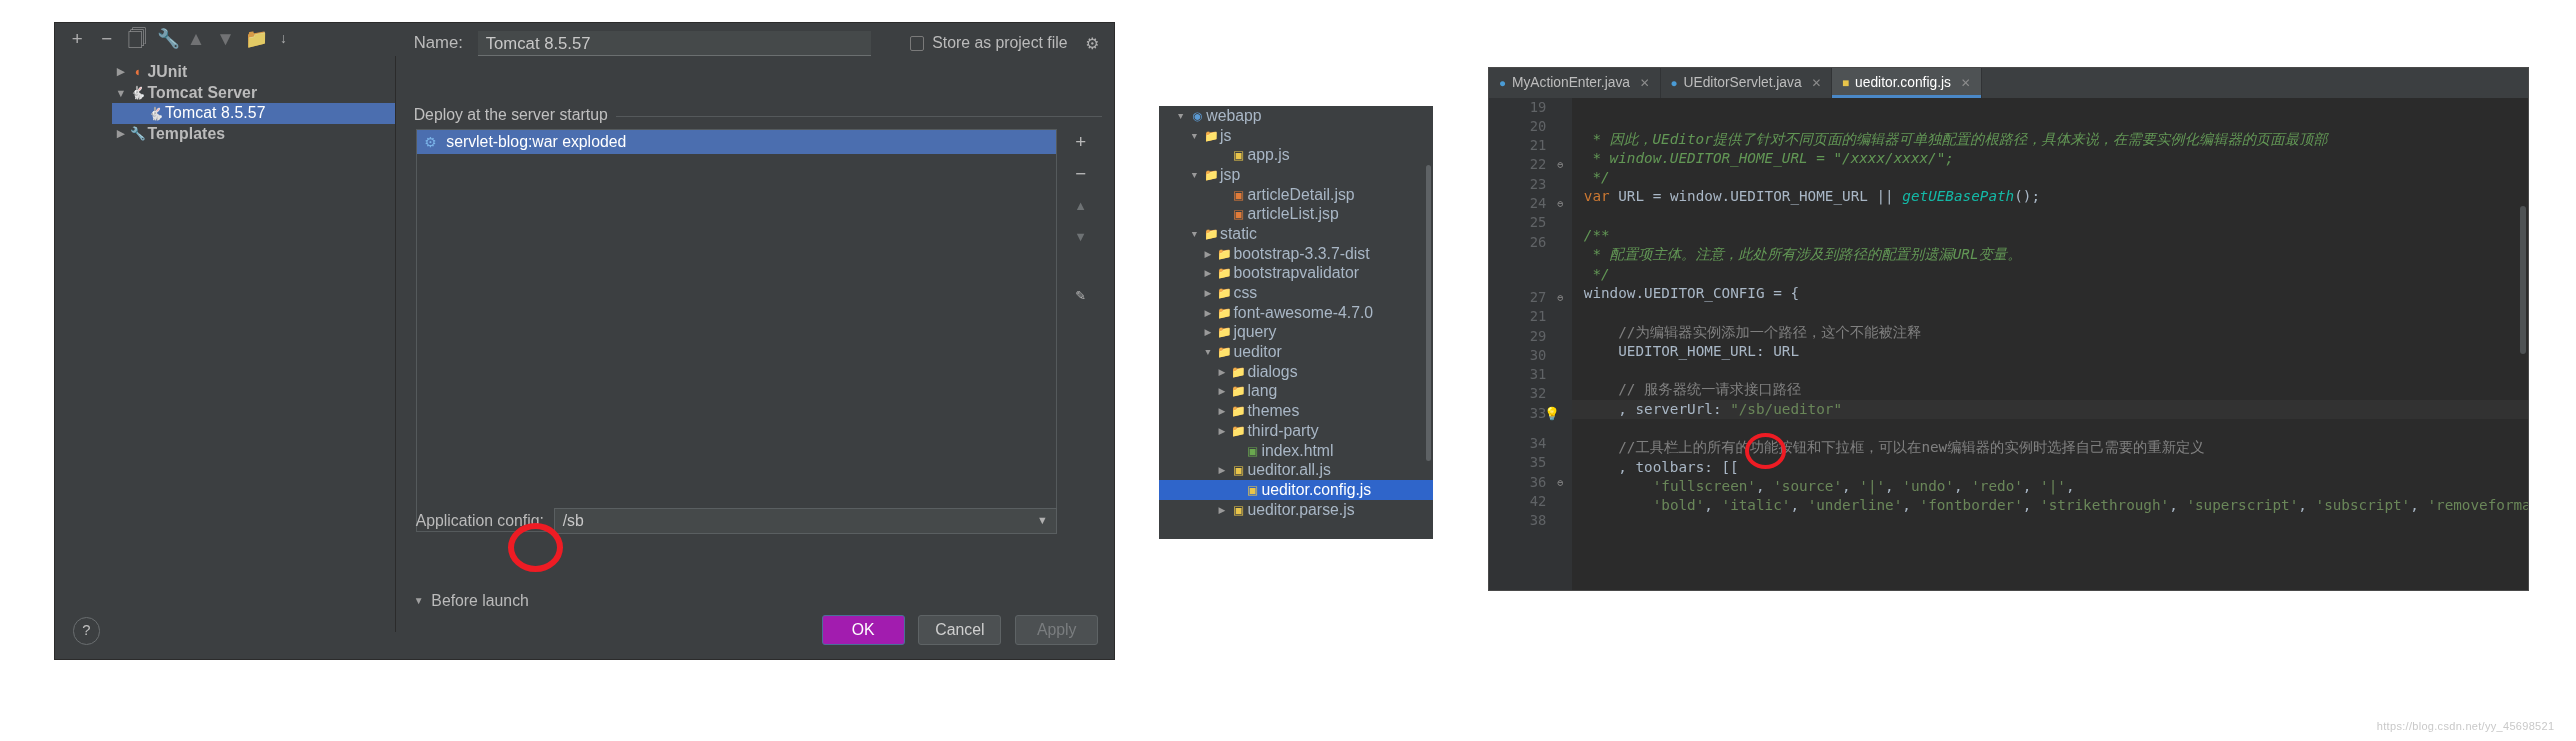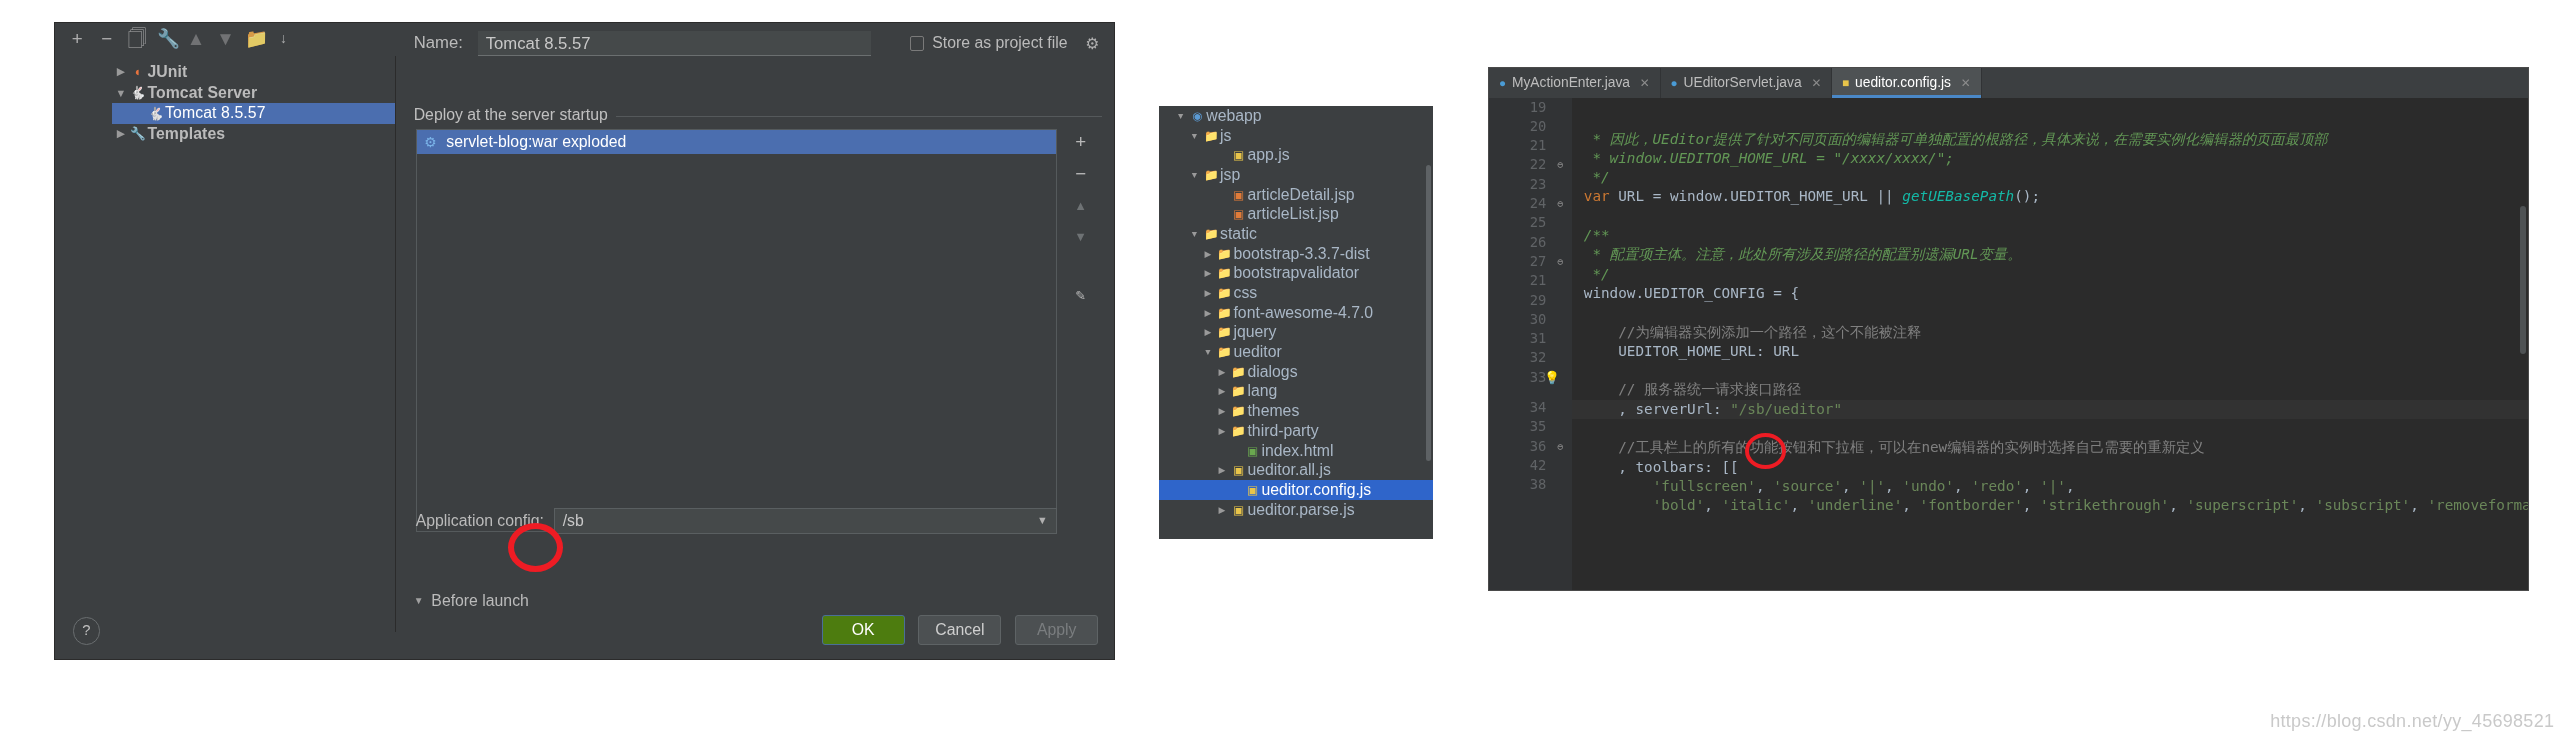--- a/index.html
+++ b/index.html
@@ -132,21 +132,21 @@
   }
   .bl-tri { font-size:9.9px; color:#a0a0a0; }
 
   .dlg-buttons {
     position:absolute; right:15.8px; bottom:13.8px; display:flex; gap:13.8px; align-items:center;
   }
   .btn {
     min-width:83px; height:29.6px; line-height:27.6px; text-align:center;
     background:#4c5052; border:1px solid #5e6365; color:#cfcfcf; font-size:15.8px; border-radius:3px;
   }
-  .btn.primary { background:#4d7c0f; border-color:#4a6f97; color:#ffffff; }
+  .btn.primary { background:#a21caf; border-color:#4a6f97; color:#ffffff; }
   .btn.disabled { color:#7a7d7f; }
   .help-btn {
     position:absolute; left:17.7px; bottom:13.8px; width:27.6px; height:27.6px; border-radius:50%;
     border:1px solid #6a6e70; color:#c0c0c0; font-size:14.8px; text-align:center; line-height:25.6px;
   }
 
   
   .proj {
     position:absolute; left:1159px; top:106px; width:274px; height:433px;
     background:#3c3f41; color:#a9b7c6; font-size:15.8px; overflow:hidden;
@@ -212,21 +212,21 @@
   .op { color:#a9b7c6; }
   .redcircle2 {
     position:absolute; left:1745px; top:433px; width:41px; height:36px;
     border:4.9px solid #ee1c24; border-radius:50%; z-index:60; pointer-events:none;
   }
   .ed-scroll-v {
     position:absolute; right:2px; top:108px; width:5.9px; height:148px; background:#4e5254; border-radius:3px;
   }
 
   .watermark {
-    position:absolute; right:21.7px; bottom:9.9px; color:#c9c9c9; font-size:18px;
+    position:absolute; right:21.7px; bottom:9.9px; color:#c9c9c9; font-size:11px;
     letter-spacing:0.3px;
   }
 </style>
 </head>
 <body>
 
 <div class="root">
 
   <div class="dialog">
 
@@ -482,21 +482,21 @@
       <div class="ed-gutter">
         <div id="gutter-rows">
             <div class="gl" style="position: relative;">19</div>
             <div class="gl" style="position: relative;">20</div>
             <div class="gl" style="position: relative;">21</div>
             <div class="gl" style="position: relative;">22<span class="fold">⊖</span></div>
             <div class="gl" style="position: relative;">23</div>
             <div class="gl" style="position: relative;">24<span class="fold">⊖</span></div>
             <div class="gl" style="position: relative;">25</div>
             <div class="gl" style="position: relative;">26</div>
-            <div class="gl" style="position: relative;">27<span class="fold">⊖</span></div>
+            <div class="gl" style="position: relative; margin-top: 36px;">27<span class="fold">⊖</span></div>
             <div class="gl" style="position: relative;">21</div>
             <div class="gl" style="position: relative;">29</div>
             <div class="gl" style="position: relative;">30</div>
             <div class="gl" style="position: relative;">31</div>
             <div class="gl" style="position: relative;">32</div>
             <div class="gl" style="position: relative;">33<span class="bulb">💡</span></div>
             <div class="gl" style="position: relative; margin-top: 11px;">34</div>
             <div class="gl" style="position: relative;">35</div>
             <div class="gl" style="position: relative;">36<span class="fold">⊖</span></div>
             <div class="gl" style="position: relative;">42</div>

